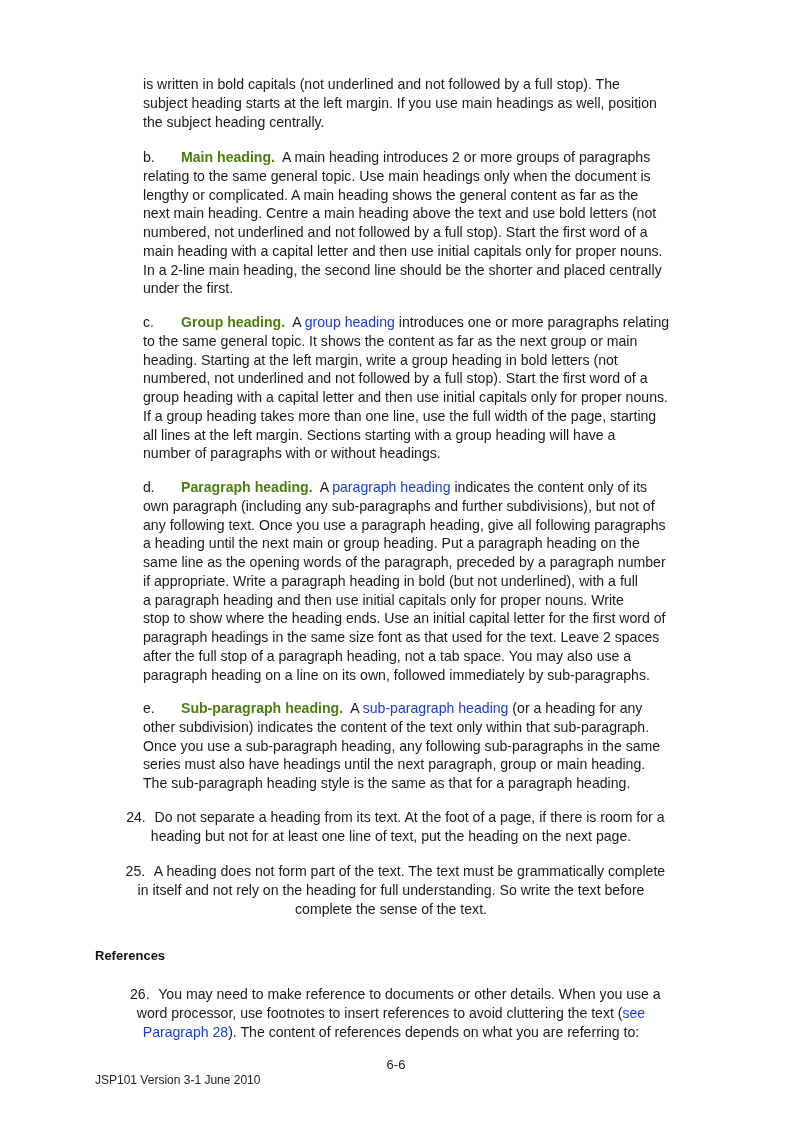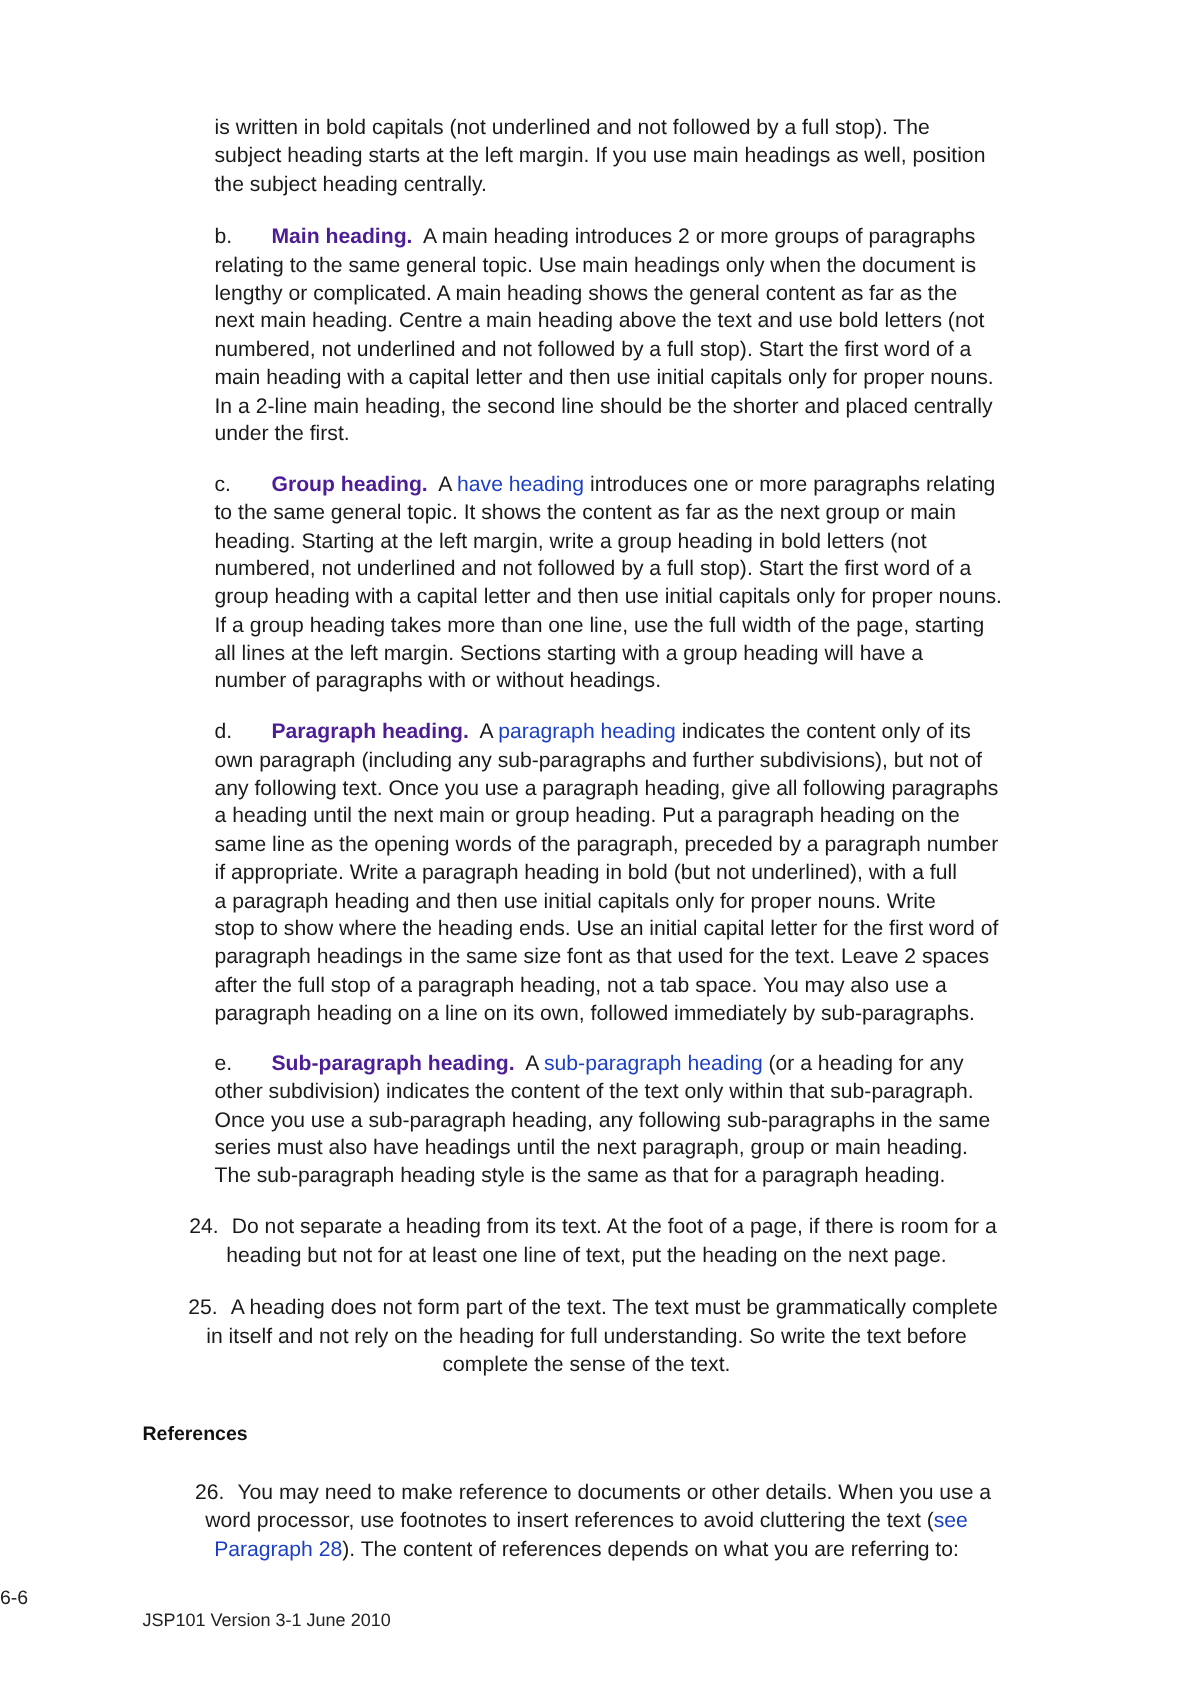--- a/index.html
+++ b/index.html
@@ -4,25 +4,25 @@
 <style>
   html, body { margin: 0; padding: 0; background: #ffffff; }
   body { width: 792px; height: 1121px; position: relative; overflow: hidden;
          font-family: "Liberation Sans", sans-serif; color: #1a1a1a; }
   .page { position: absolute; left: 0; top: 0; width: 792px; height: 1121px; background: #fff; }
   .para { position: absolute; font-size: 14.1px; line-height: 18.75px; margin: 0; white-space: normal; }
   .sub { left: 132px; width: 555px; margin-left: 11px; }
   .main { left: 95px; width: 592px; text-align: center; }
   .lbl { display: inline-block; width: 38px; }
   .num { display: inline-block; width: 37px; }
-  b { font-weight: bold; color: #4c1d95; }
+  b { font-weight: bold; color: #4d7c0f; }
   .link { color: #1a3fc4; }
   .line { display: block; }
   h2.section { position: absolute; left: 95px; top: 948px; margin: 0; font-size: 13px; font-weight: bold; color: #111; }
-  .pageno { position: absolute; left: 0; width: 792px; top: 1057px; text-align: left; font-size: 13px; color: #222; }
+  .pageno { position: absolute; left: 0; width: 792px; top: 1057px; text-align: center; font-size: 13px; color: #222; }
   .footer { position: absolute; left: 95px; top: 1073px; font-size: 12px; color: #222; }
 </style>
 </head>
 <body>
 
 <div class="page">
 
   <div class="para sub" style="top:75px">
     <span class="line">is written in bold capitals (not underlined and not followed by a full stop).  The</span>
     <span class="line">subject heading starts at the left margin.  If you use main headings as well, position</span>
@@ -34,21 +34,21 @@
     <span class="line">relating to the same general topic.  Use main headings only when the document is</span>
     <span class="line">lengthy or complicated.  A main heading shows the general content as far as the</span>
     <span class="line">next main heading.  Centre a main heading above the text and use bold letters (not</span>
     <span class="line">numbered, not underlined and not followed by a full stop).  Start the first word of a</span>
     <span class="line">main heading with a capital letter and then use initial capitals only for proper nouns.</span>
     <span class="line">In a 2-line main heading, the second line should be the shorter and placed centrally</span>
     <span class="line">under the first.</span>
   </div>
 
   <div class="para sub" style="top:313px">
-    <span class="line"><span class="lbl">c.</span><b>Group heading.</b><span style="white-space:pre">  A </span><span class="link" style="color: rgb(26, 63, 196);">have heading</span><span> introduces one or more paragraphs relating</span></span>
+    <span class="line"><span class="lbl">c.</span><b>Group heading.</b><span style="white-space:pre">  A </span><span class="link" style="color: rgb(26, 63, 196);">group heading</span><span> introduces one or more paragraphs relating</span></span>
     <span class="line">to the same general topic.  It shows the content as far as the next group or main</span>
     <span class="line">heading.  Starting at the left margin, write a group heading in bold letters (not</span>
     <span class="line">numbered, not underlined and not followed by a full stop).  Start the first word of a</span>
     <span class="line">group heading with a capital letter and then use initial capitals only for proper nouns.</span>
     <span class="line">If a group heading takes more than one line, use the full width of the page, starting</span>
     <span class="line">all lines at the left margin.  Sections starting with a group heading will have a</span>
     <span class="line">number of paragraphs with or without headings.</span>
   </div>
 
   <div class="para sub" style="top:478px">

